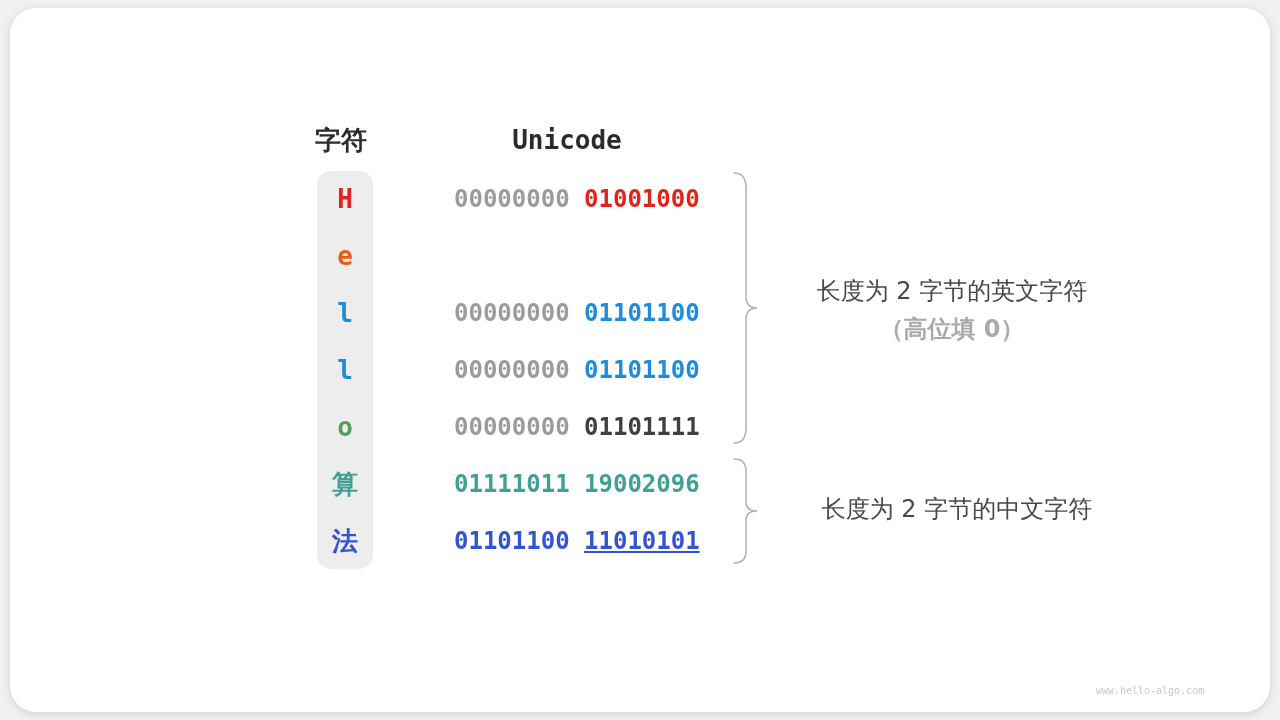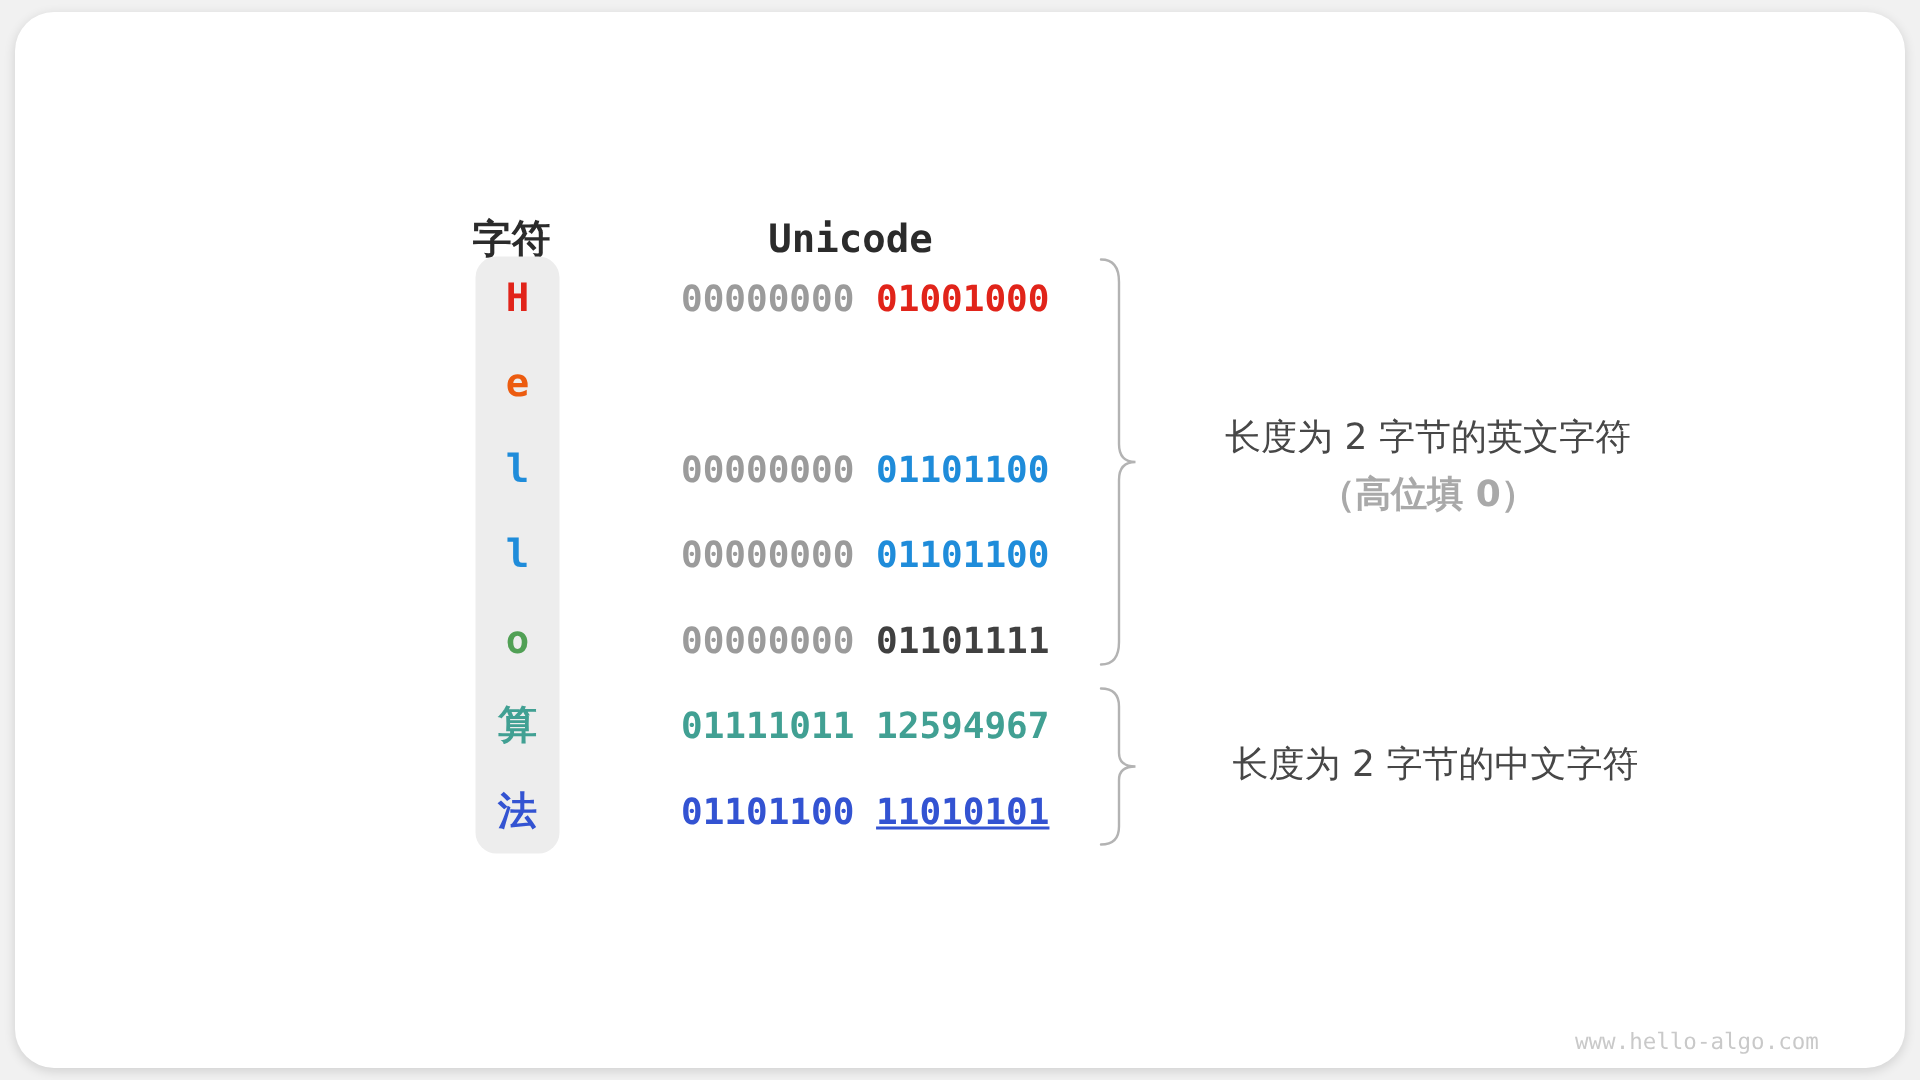--- a/index.html
+++ b/index.html
@@ -16,21 +16,20 @@
     background: #ffffff;
     border-radius: 26px;
     box-shadow: 0 2px 8px rgba(0,0,0,0.14);
   }
   .abs { position: absolute; }
   .hdr {
     height: 30px; line-height: 30px;
     font-size: 26px; font-weight: 700;
     text-align: center; color: #2b2b2b;
     white-space: nowrap;
-    margin-top: 20px;
   }
   .hdr-mono { font-family: "DejaVu Sans Mono", monospace; }
   .char-col-bg {
     left: 307px; top: 163px;
     width: 56px; height: 398px;
     background: #ededed;
     border-radius: 14px;
   }
   .row { left: 0; width: 1280px; height: 40px; }
   .cell-char {
@@ -52,22 +51,22 @@
   .brace svg { display: block; }
   .ann {
     height: 34px; line-height: 34px;
     font-size: 24px; text-align: center;
     color: #474747; white-space: nowrap;
   }
   .ann-sub { color: #a9a9a9; font-weight: 700; }
   .watermark {
     left: 1040px; top: 677px; width: 200px;
     font-family: "DejaVu Sans Mono", monospace;
-    font-size: 15px; color: #c9c9c9;
-    text-align: left; white-space: nowrap;
+    font-size: 10px; color: #c9c9c9;
+    text-align: center; white-space: nowrap;
   }
 </style>
 </head>
 <body>
 
 <div class="stage">
   <div class="card">
 
     <div class="abs hdr" style="left:281px; top:117px; width:100px;">字符</div>
     <div class="abs hdr hdr-mono" style="left:477px; top:117px; width:160px;">Unicode</div>
@@ -93,21 +92,21 @@
       <div class="cell-bin"><span style="color: rgb(155, 155, 155);">00000000</span><span> </span><span style="color: rgb(31, 140, 218);">01101100</span></div>
     </div>
 
     <div class="abs row" style="top:399px;">
       <div class="cell-char" style="color: rgb(81, 160, 85);">o</div>
       <div class="cell-bin"><span style="color: rgb(155, 155, 155);">00000000</span><span> </span><span style="color: #404040;">01101111</span></div>
     </div>
 
     <div class="abs row" style="top:456px;">
       <div class="cell-char" style="color: rgb(65, 160, 147);">算</div>
-      <div class="cell-bin"><span style="color: rgb(65, 160, 147);">01111011</span><span> </span><span style="color: rgb(65, 160, 147);">12594967</span></div>
+      <div class="cell-bin"><span style="color: rgb(65, 160, 147);">01111011</span><span> </span><span style="color: rgb(65, 160, 147);">19002096</span></div>
     </div>
 
     <div class="abs row" style="top:513px;">
       <div class="cell-char" style="color: rgb(51, 83, 210);">法</div>
       <div class="cell-bin"><span style="color: rgb(51, 83, 210);">01101100</span><span> </span><span style="color: rgb(51, 83, 210); text-decoration: underline;">11010101</span></div>
     </div>
 
     <div class="abs brace" style="left: 720px; top: 164px; color: rgb(179, 179, 179);">
       <svg width="30" height="272" viewBox="0 0 30 272" fill="none">
         <path d="M 4 1 Q 16 1 16 16 L 16 124 Q 16 136 27 136 Q 16 136 16 148 L 16 256 Q 16 271 4 271" stroke="currentColor" stroke-width="1.6" stroke-linecap="round" fill="none"></path>

